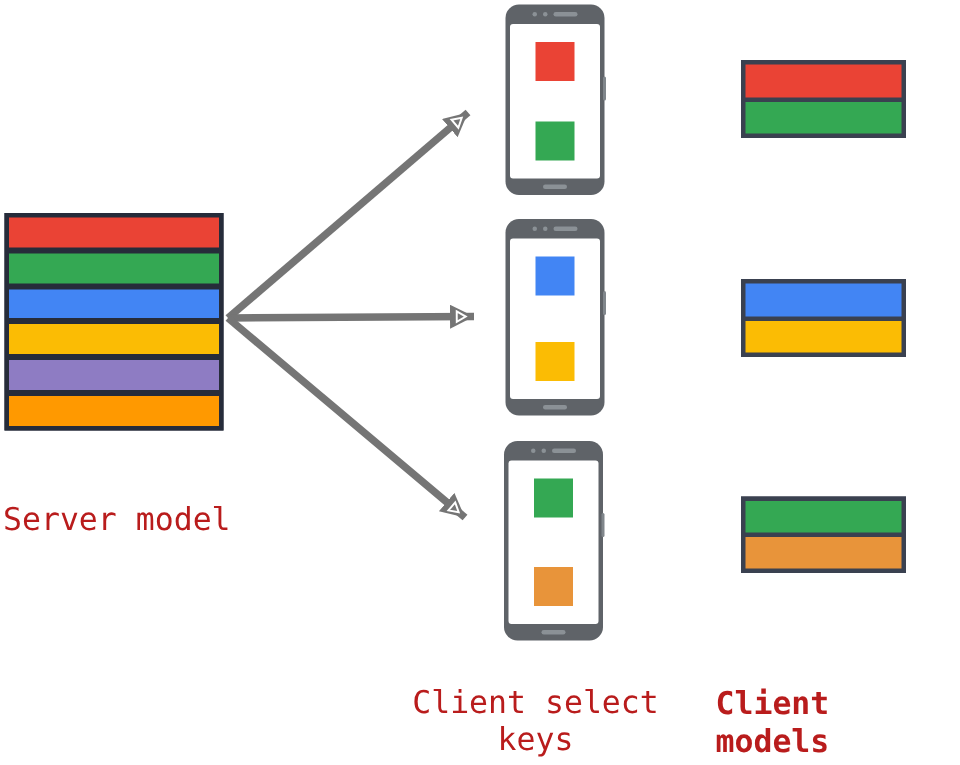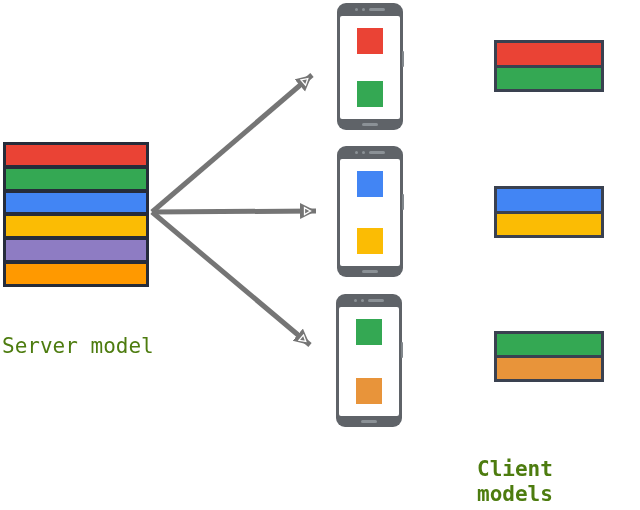--- a/index.html
+++ b/index.html
@@ -25,21 +25,21 @@
     background: var(--box_border, #262c3a);
     border: 3px solid var(--box_border, #262c3a);
     box-sizing: border-box;
     display: flex; flex-direction: column; gap: 4px;
   }
   .server-box .hbar { flex: 1; }
 
   
   .label {
     position: absolute;
-    color: #4d7c0f;
+    color: #b91c1c;
     font-size: 21px;
     line-height: 25px;
     white-space: pre-wrap;
   }
   .server-label { left: 2px; top: 334px; }
   .keys-label   { left: 267px; top: 456px; width: 180px; text-align: center; }
   .models-label { left: 477px; top: 457px; font-weight: bold; }
 
   
   .phone {
@@ -182,15 +182,16 @@
     </div>
   <div class="client-model model-2">
       <div class="hbar" style="background: rgb(66, 133, 244);"></div>
       <div class="hbar" style="background: rgb(251, 188, 4);"></div>
     </div>
   <div class="client-model model-3">
       <div class="hbar" style="background: rgb(52, 168, 83);"></div>
       <div class="hbar" style="background: rgb(232, 148, 58);"></div>
     </div>
 
+  <div class="label keys-label">Client select keys</div>
   <div class="label models-label">Client models</div>
 
 </div>
 
 </body></html>

